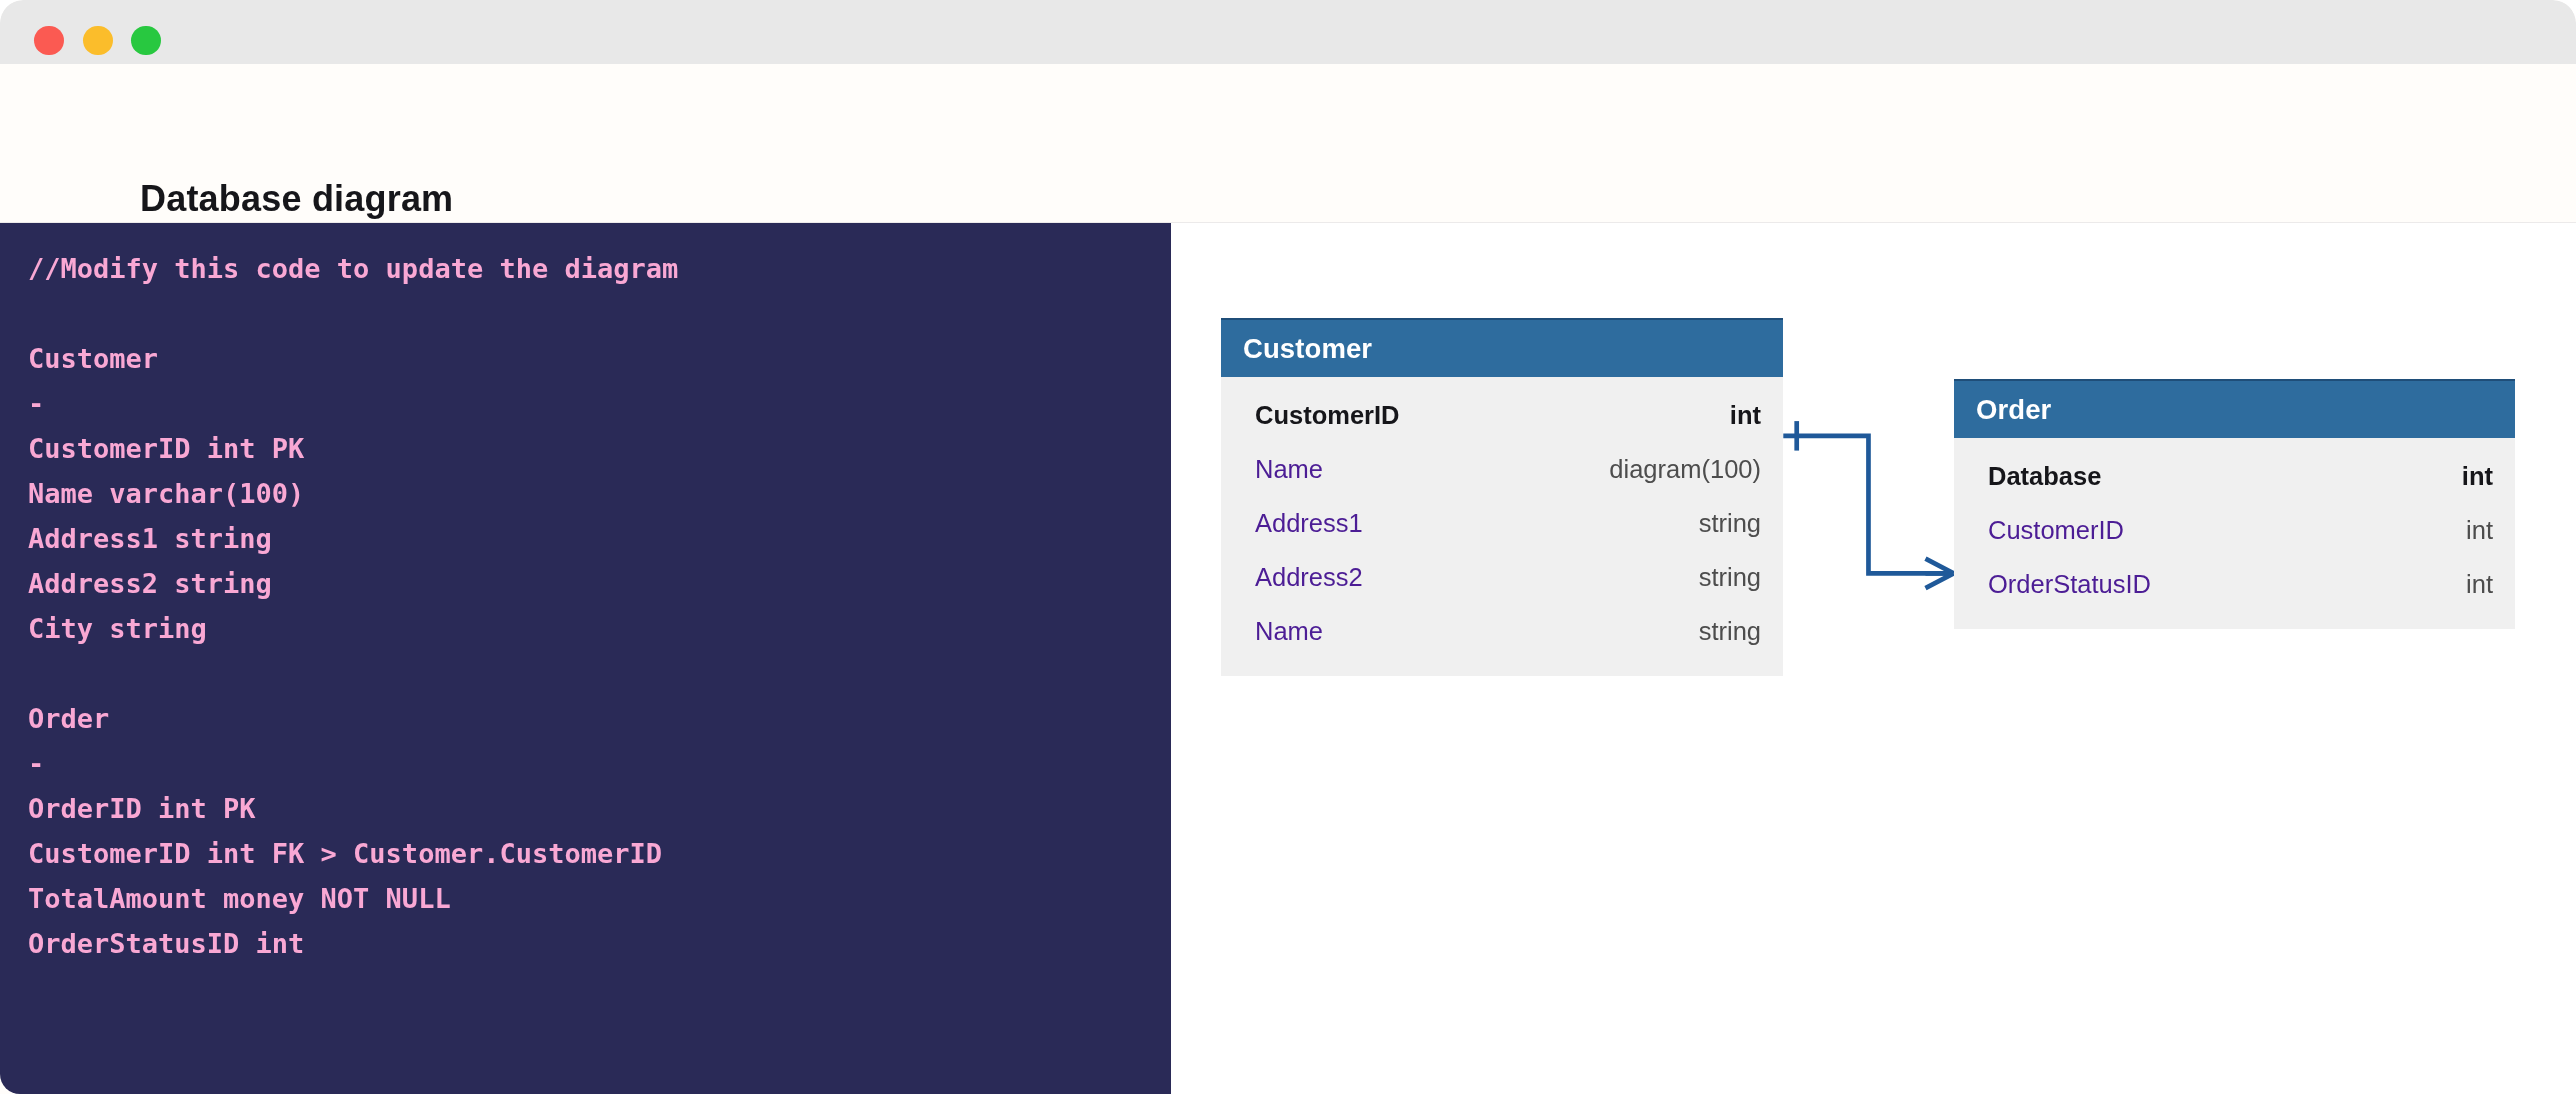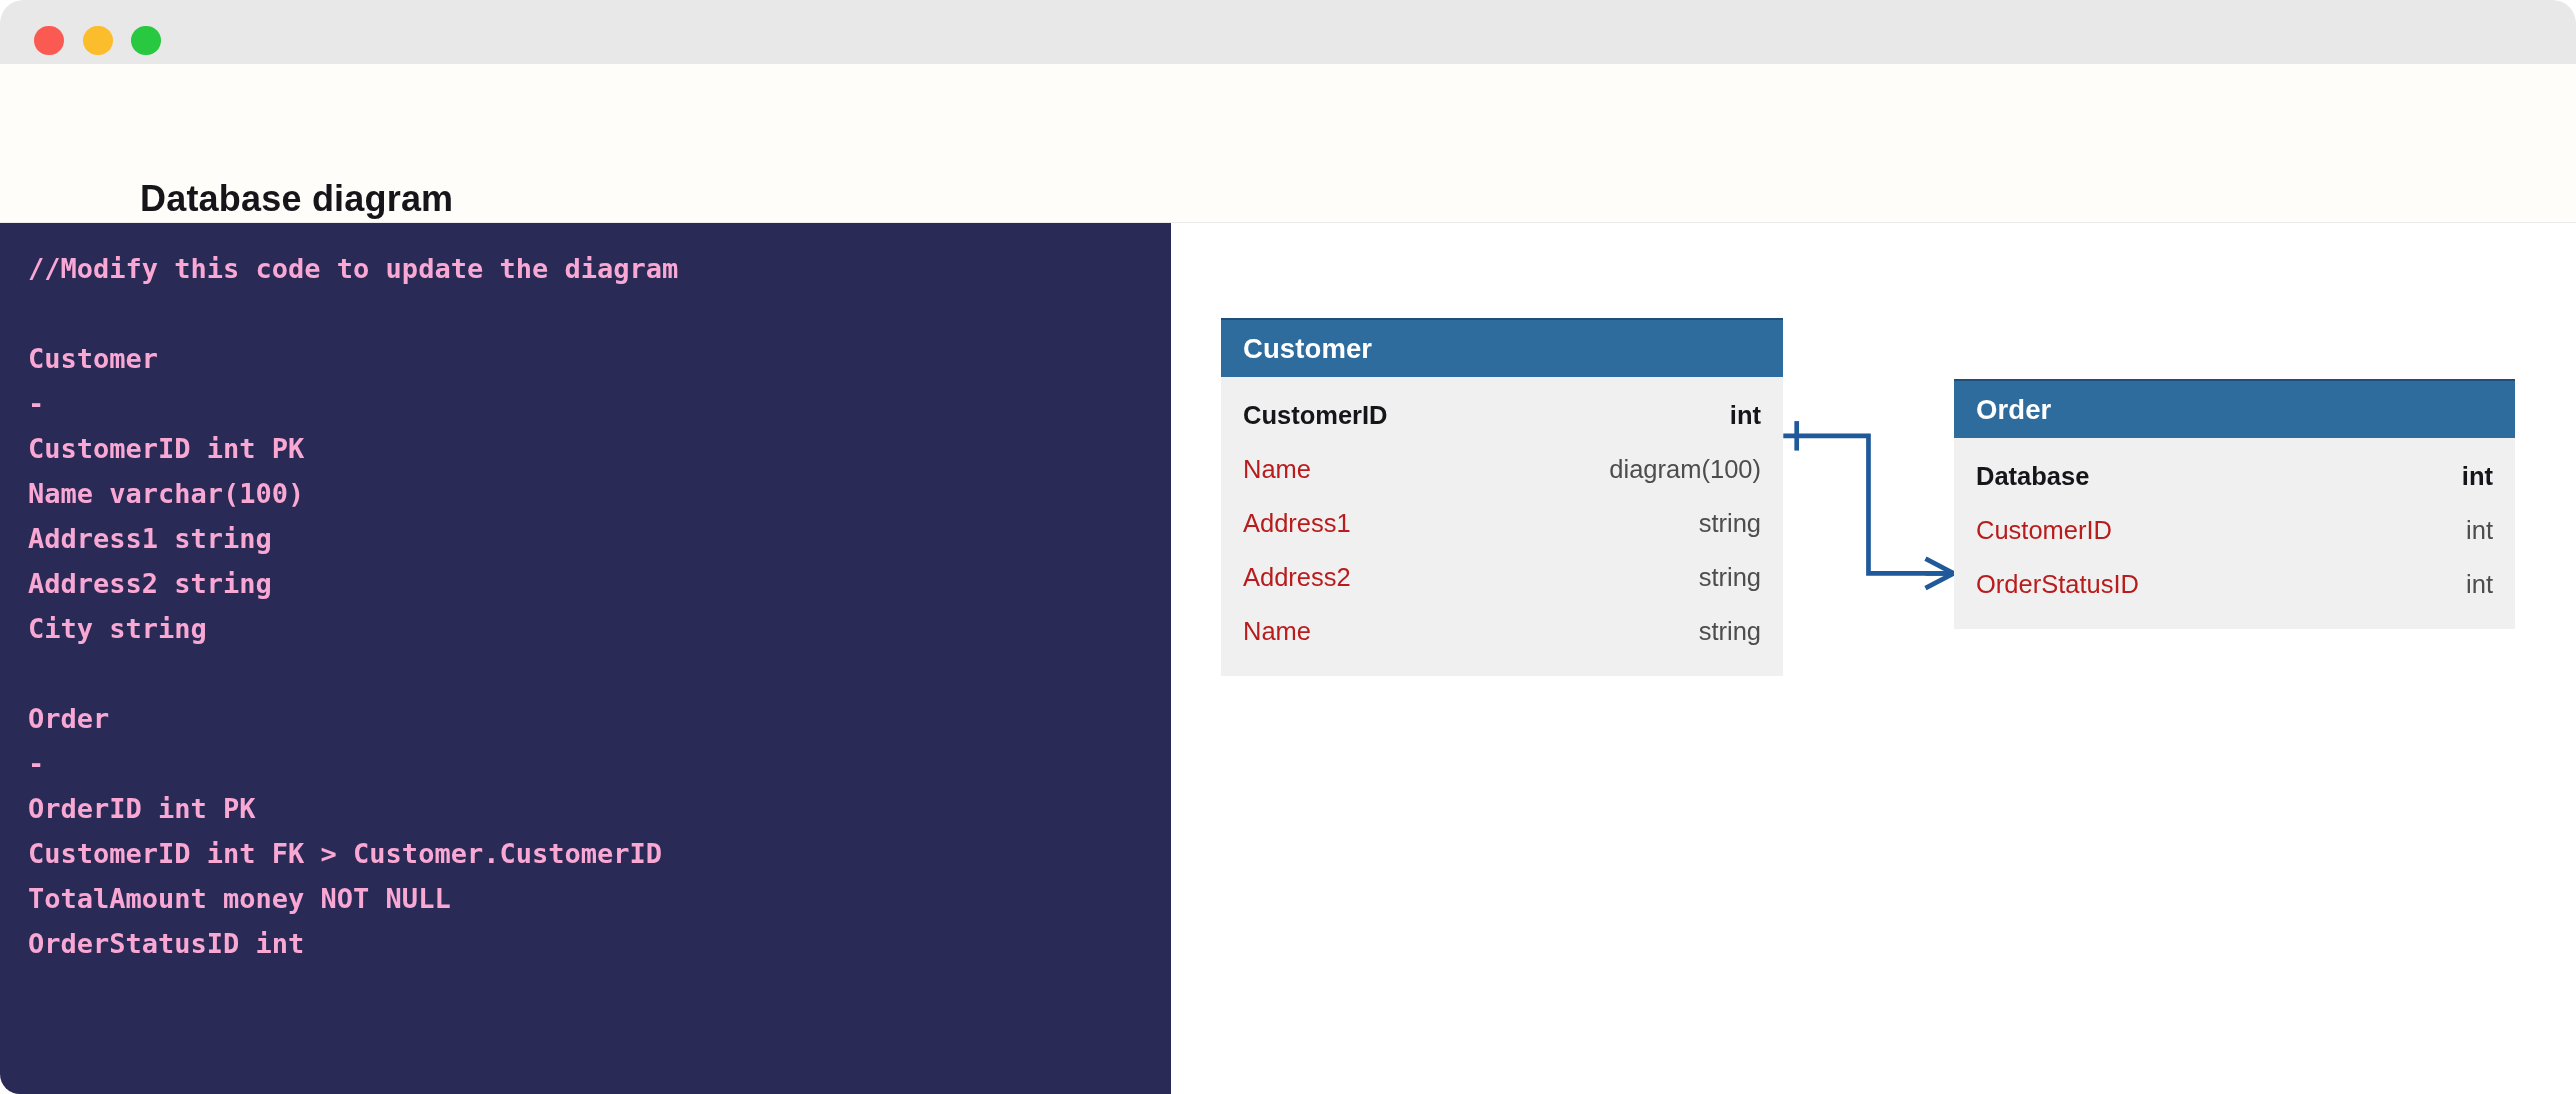--- a/index.html
+++ b/index.html
@@ -144,26 +144,26 @@
     letter-spacing: 0.1px;
   }
   .entity-body {
     padding: 11.4px 0 17.4px 0;
   }
   .entity-row {
     display: flex;
     align-items: center;
     justify-content: space-between;
     height: 54px;
-    padding: 0 22px 0 22px;
+    padding: 0 22px 0 34px;
     box-sizing: border-box;
   }
   .col-name {
     font-size: 25.5px;
-    color: #b91c1c;
+    color: #4c1d95;
     white-space: nowrap;
   }
   .col-type {
     font-size: 25.5px;
     color: #4d4d4d;
     white-space: nowrap;
     text-align: center;
   }
   .entity-row.is-key .col-name,
   .entity-row.is-key .col-type {

